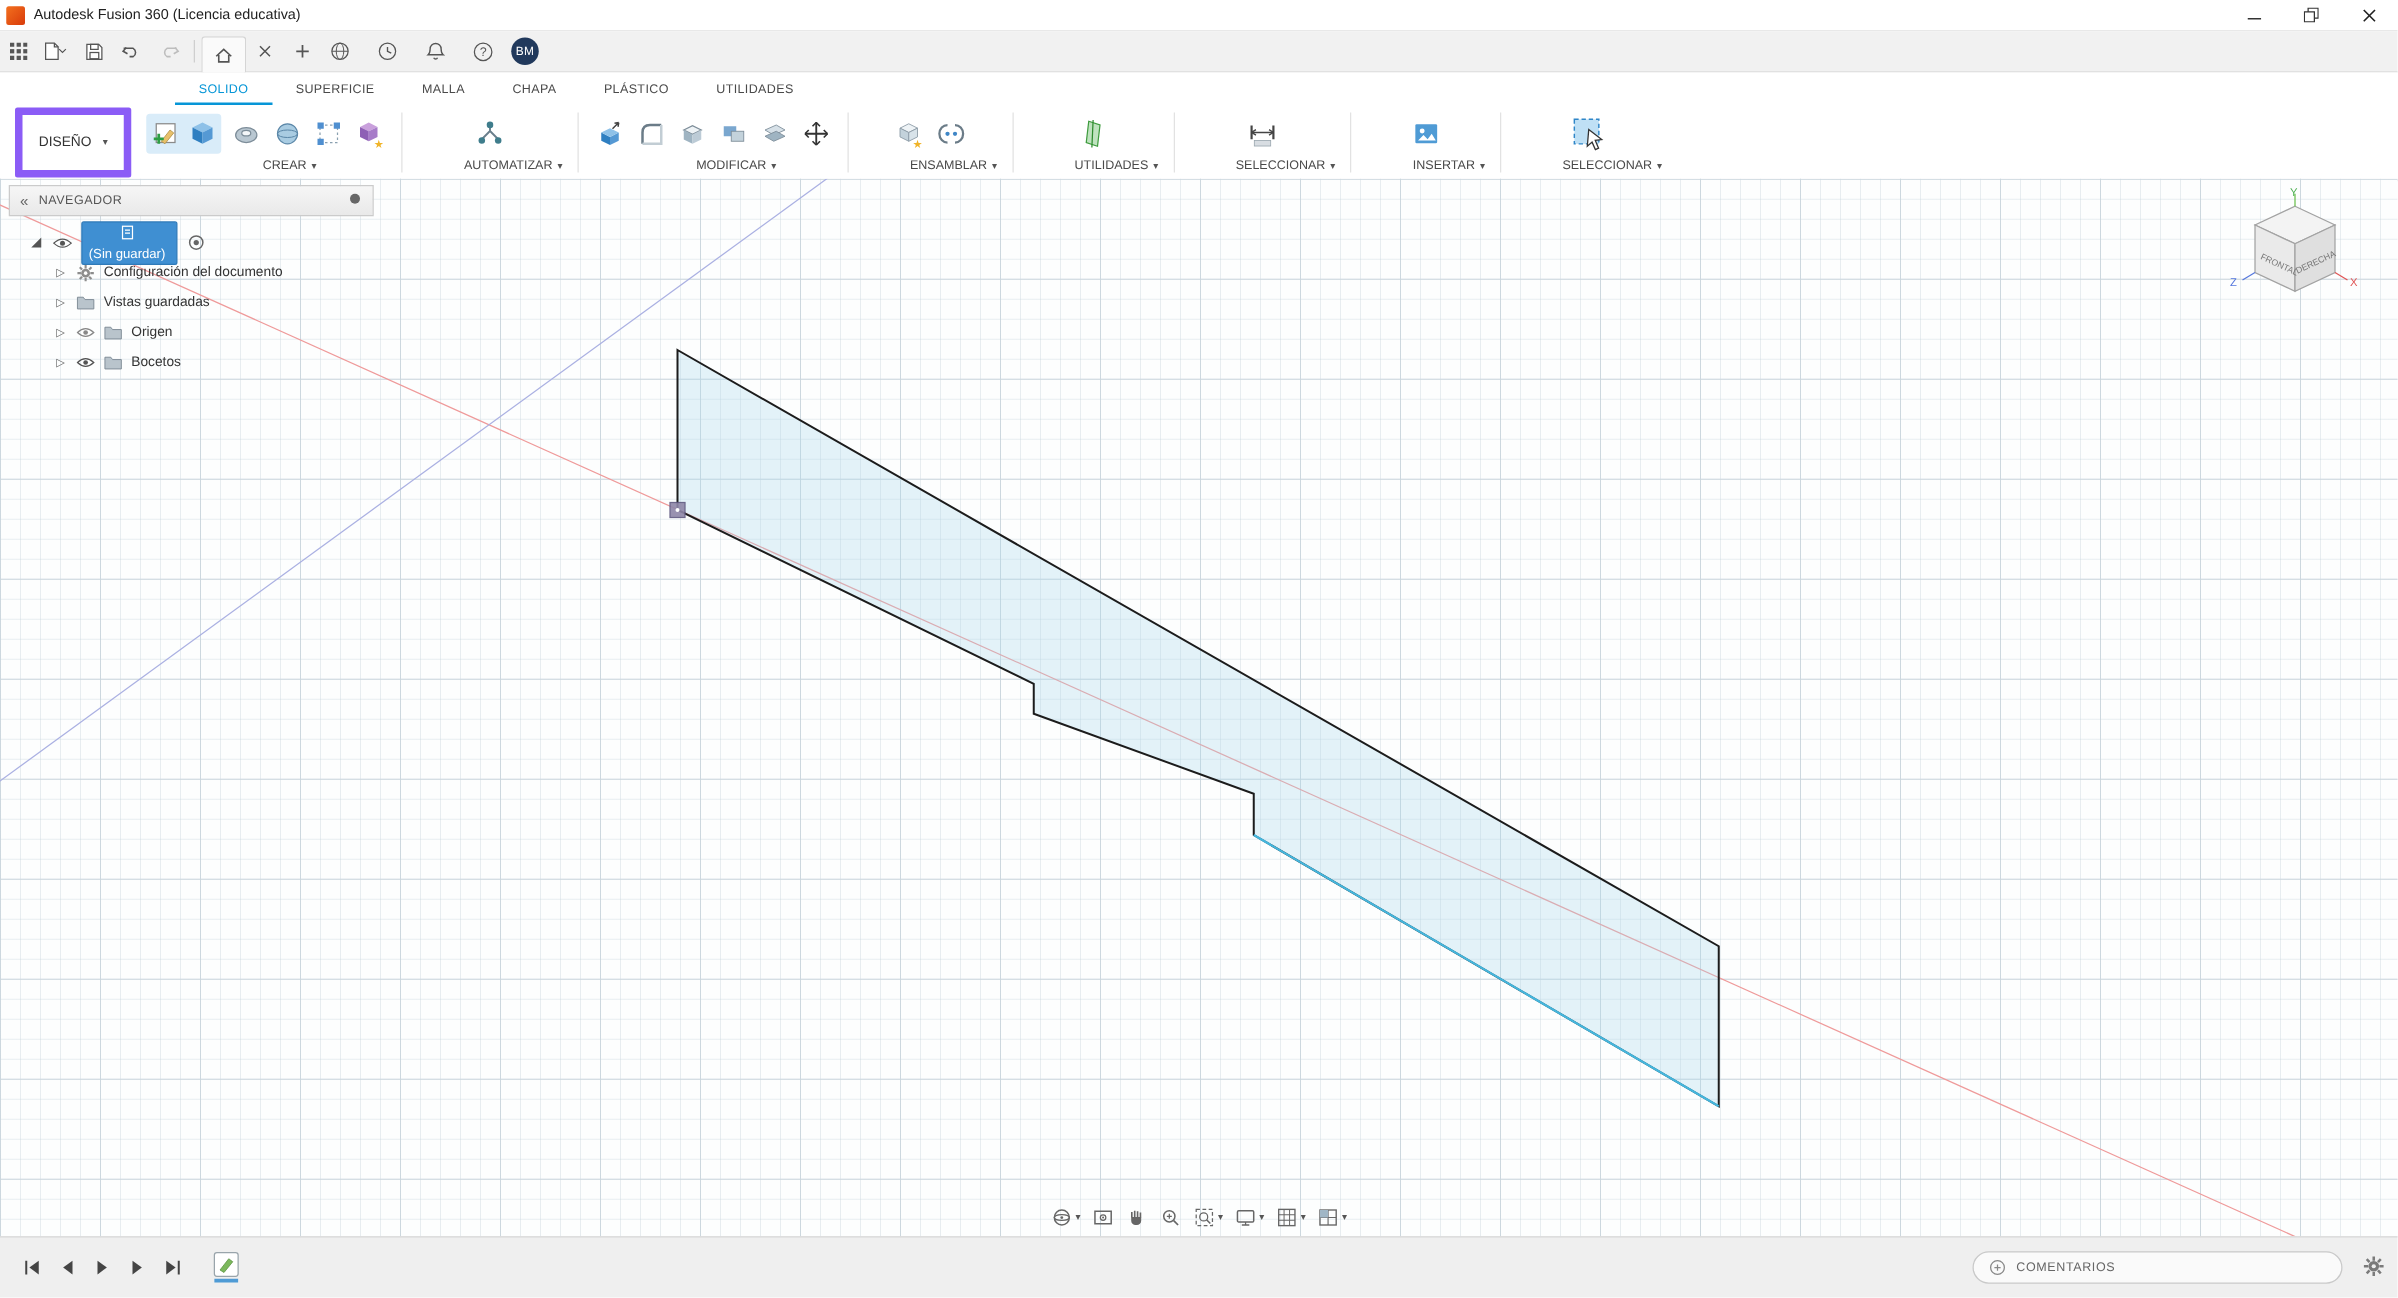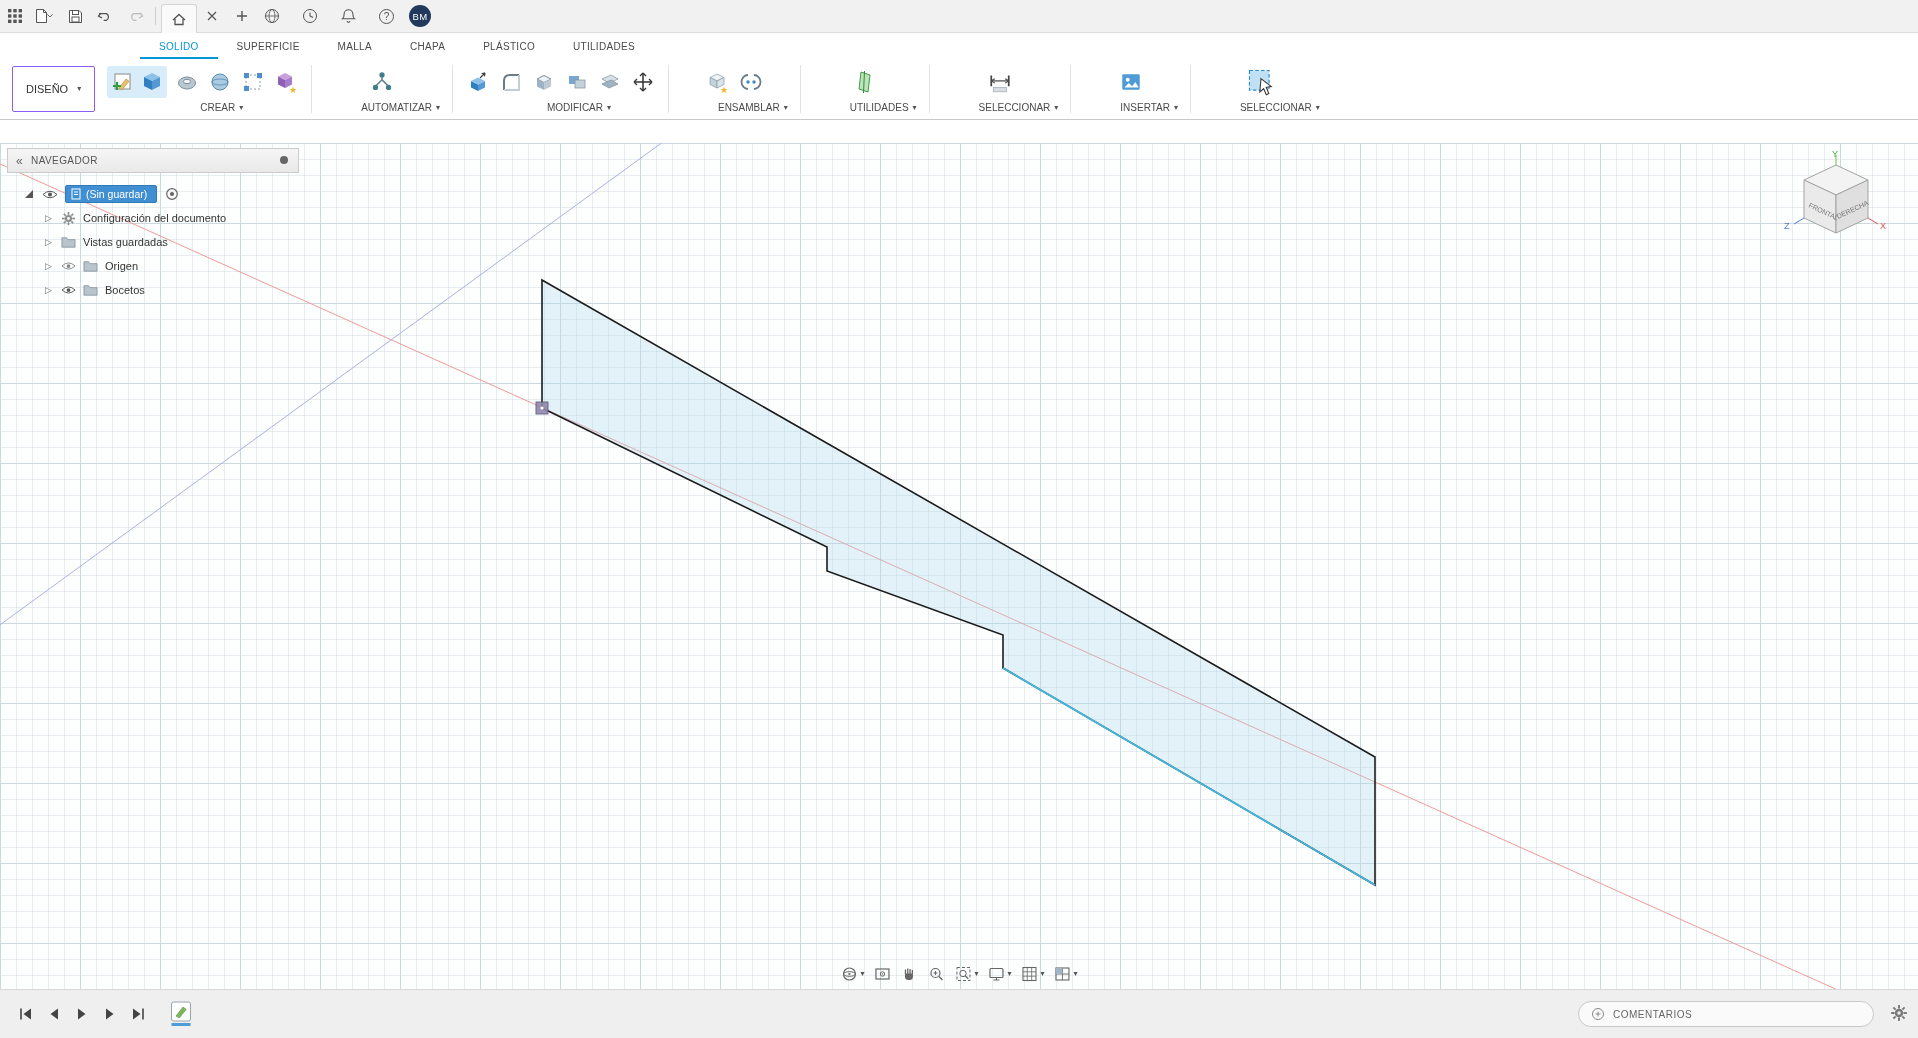--- a/index.html
+++ b/index.html
@@ -24,21 +24,21 @@
   .avatar{width:22px;height:22px;border-radius:50%;background:#21395c;color:#fff;font-size:9.5px;display:flex;align-items:center;justify-content:center;letter-spacing:.3px;}
   .cube3{display:block;}
 
   
   .ribbon-tabs{height:26px;background:#fff;display:flex;align-items:stretch;padding-left:140px;}
   .rtab{padding:0 19px;font-size:10px;color:#4a4a4a;display:flex;align-items:center;letter-spacing:.3px;}
   .rtab.active{color:#0696d7;box-shadow:inset 0 -2px 0 #0696d7;}
 
   
   .ribbon{height:60px;background:#fff;border-bottom:1px solid #c9c9c9;display:flex;align-items:stretch;padding-left:12px;}
-  .design-btn{align-self:center;border:1px solid #8b5cf6;border-radius:2px;background:#fff;height:44px;padding:0 13px;display:flex;align-items:center;gap:9px;font-size:11px;color:#333;}
+  .design-btn{align-self:center;border:6px solid #8b5cf6;border-radius:2px;background:#fff;height:44px;padding:0 13px;display:flex;align-items:center;gap:9px;font-size:11px;color:#333;}
   .rgroup{display:flex;flex-direction:column;align-items:center;justify-content:center;padding:0 12px;}
   .ricons{display:flex;align-items:center;gap:7px;height:34px;}
   .rlabel{font-size:10px;color:#4a4a4a;margin-top:3px;display:flex;align-items:center;gap:4px;margin-left:37px;}
   .rsep{width:1px;background:#e2e2e2;margin:6px 0;}
   .tool{width:26px;height:28px;display:flex;align-items:center;justify-content:center;}
   .tool.big{width:34px;}
   .hl{background:#d9ecf9;border-radius:3px;}
   .caret{font-size:8px;color:#555;line-height:1;}
 
   
@@ -53,21 +53,21 @@
 
   
   .navigator{position:absolute;left:7px;top:5px;width:292px;}
   .nav-header{height:23px;background:linear-gradient(#f6f6f6,#e9e9e9);border:1px solid #cbcbcb;display:flex;align-items:center;font-size:10px;color:#555;letter-spacing:.4px;}
   .nav-collapse{margin:0 8px 0 8px;color:#666;font-size:12px;line-height:1;}
   .nav-dot{margin-left:auto;margin-right:8px;}
   .nav-tree{margin-top:9px;}
   .nav-row{display:flex;align-items:center;height:24px;font-size:11px;color:#333;}
   .tri-corner{width:0;height:0;border-left:8px solid transparent;border-bottom:8px solid #555;margin-left:18px;}
   .tree-caret{color:#666;font-size:9px;margin-left:38px;width:10px;}
-  .doc-pill{display:flex;align-items:center;gap:5px;background:#3f8fd2;color:#fff;border-radius:2px;padding:2px 9px 2px 5px;font-size:10.5px;border:1px solid #2f7ab8;}
+  .doc-pill{display:flex;align-items:center;gap:5px;background:#3f8fd2;color:#fff;border-radius:2px;padding:2px 9px 2px 5px;font-size:10.5px;border:1px solid #2f7ab8;flex-direction:column;}
   .nav-label{margin-left:7px;}
 
   
   .viewcube{position:absolute;right:18px;top:6px;}
 
   
   .viewbar{position:absolute;left:50%;transform:translateX(-50%);bottom:7px;display:flex;align-items:center;gap:9px;}
   .vbtn{display:flex;align-items:center;gap:2px;color:#666;}
   .vbtn svg{display:block;}
 
@@ -77,20 +77,42 @@
   .timeline-marker{margin-left:18px;display:flex;align-items:flex-end;}
   .comments-box{position:absolute;right:44px;top:11px;width:296px;height:26px;border:1px solid #c9c9c9;border-radius:14px;background:#fafafa;display:flex;align-items:center;gap:8px;padding:0 12px;box-sizing:border-box;}
   .comments-text{font-size:10px;color:#666;letter-spacing:.5px;}
   .settings-gear{position:absolute;right:10px;top:14px;}
 </style>
 </head>
 <body>
 
 <div class="app">
 
+  <div class="titlebar">
+    <div class="app-logo"></div>
+    <div class="win-title">Autodesk Fusion 360 (Licencia educativa)</div>
+    <div class="win-controls">
+      <div class="win-btn">
+        <svg width="11" height="11">
+            <line x1="0" y1="8" x2="11" y2="8" stroke="#333" stroke-width="1.2"></line>
+          </svg>
+      </div>
+      <div class="win-btn">
+        <svg width="12" height="12">
+            <rect x="3.5" y="0.5" width="8" height="8" fill="none" stroke="#333"></rect>
+            <rect x="0.5" y="3.5" width="8" height="8" fill="#fff" stroke="#333"></rect>
+          </svg>
+      </div>
+      <div class="win-btn">
+        <svg width="11" height="11">
+            <path d="M1 1 L10 10 M10 1 L1 10" stroke="#222" stroke-width="1.3"></path>
+          </svg>
+      </div>
+    </div>
+  </div>
 
   <div class="appbar">
     <div class="abtn">
       <svg width="14" height="14">
         <g fill="#555">
             <rect x="0" y="0" width="3.4" height="3.4"></rect>
             <rect x="5.3" y="0" width="3.4" height="3.4"></rect>
             <rect x="10.6" y="0" width="3.4" height="3.4"></rect>
             <rect x="0" y="5.3" width="3.4" height="3.4"></rect>
             <rect x="5.3" y="5.3" width="3.4" height="3.4"></rect>

